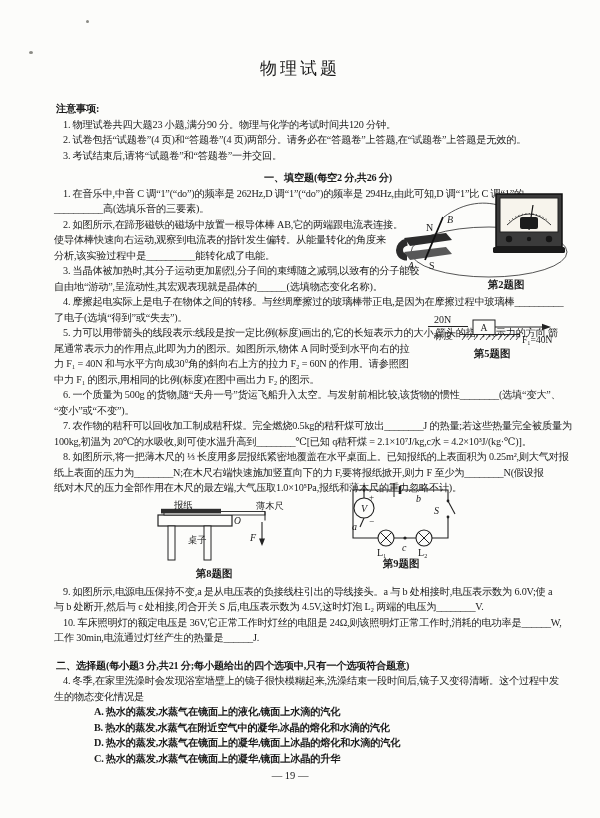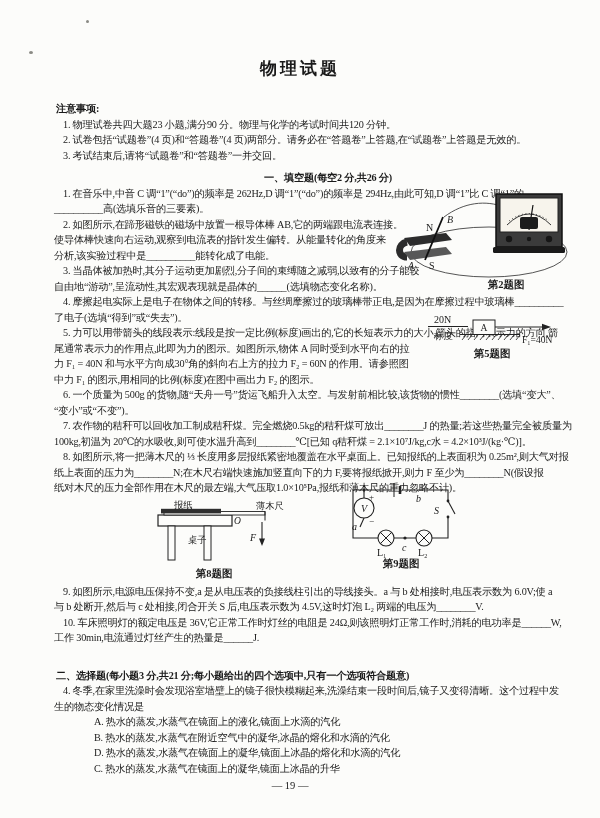--- a/index.html
+++ b/index.html
@@ -1,27 +1,27 @@
 <!DOCTYPE html>
 <html><head>
 <meta charset="utf-8">
 <style>
   html,body{margin:0;padding:0;background:#fcfcfa;}
   .page{position:relative;width:600px;height:818px;background:#fcfcfa;overflow:hidden;
         font-family:"Liberation Serif","DejaVu Serif",serif;color:#1a1a1a;}
-  .title{margin:0;padding-top:57px;text-align:center;font-size:17px;font-weight:700;letter-spacing:3px;}
+  .title{margin:0;padding-top:57px;text-align:center;font-size:17px;font-weight:400;letter-spacing:3px;}
   .line{font-size:10.2px;line-height:15.5px;white-space:nowrap;letter-spacing:-0.2px;}
   .head{font-weight:700;}
   .ind0{padding-left:56px;}
   .ind1{padding-left:63px;}
   .ind2{padding-left:54px;}
-  .ind3{padding-left:94px;}
+  .ind3{padding-left:94px;font-weight:bold;}
   .mt-notice{margin-top:21px;}
   .mt-sec{margin-top:7px;text-align:center;}
-  .mt-sec2{margin-top:22px;}
+  .mt-sec2{margin-top:12px;}
   .fig-spacer{height:88px;}
   .pageno{margin-top:4px;text-align:center;font-size:10.5px;transform:translateX(-10px);}
   .figure{position:absolute;}
   #fig2{left:396px;top:190px;}
   #fig5{left:424px;top:311px;}
   #fig8{left:138px;top:500px;}
   #fig9{left:344px;top:481px;}
   svg text{font-family:"Liberation Serif","DejaVu Serif",serif;fill:#1a1a1a;}
   .speck{position:absolute;background:#8a8a84;border-radius:50%;}
   .s1{left:86px;top:20px;width:3px;height:3px;}

